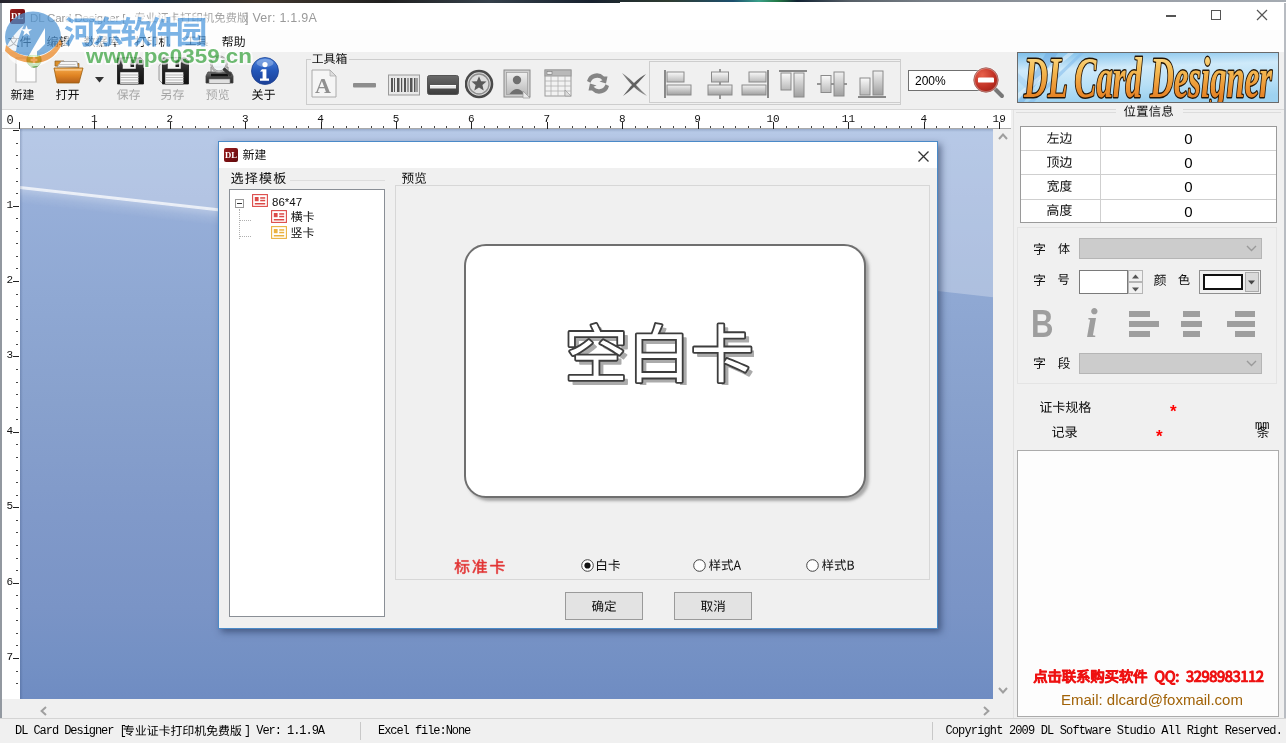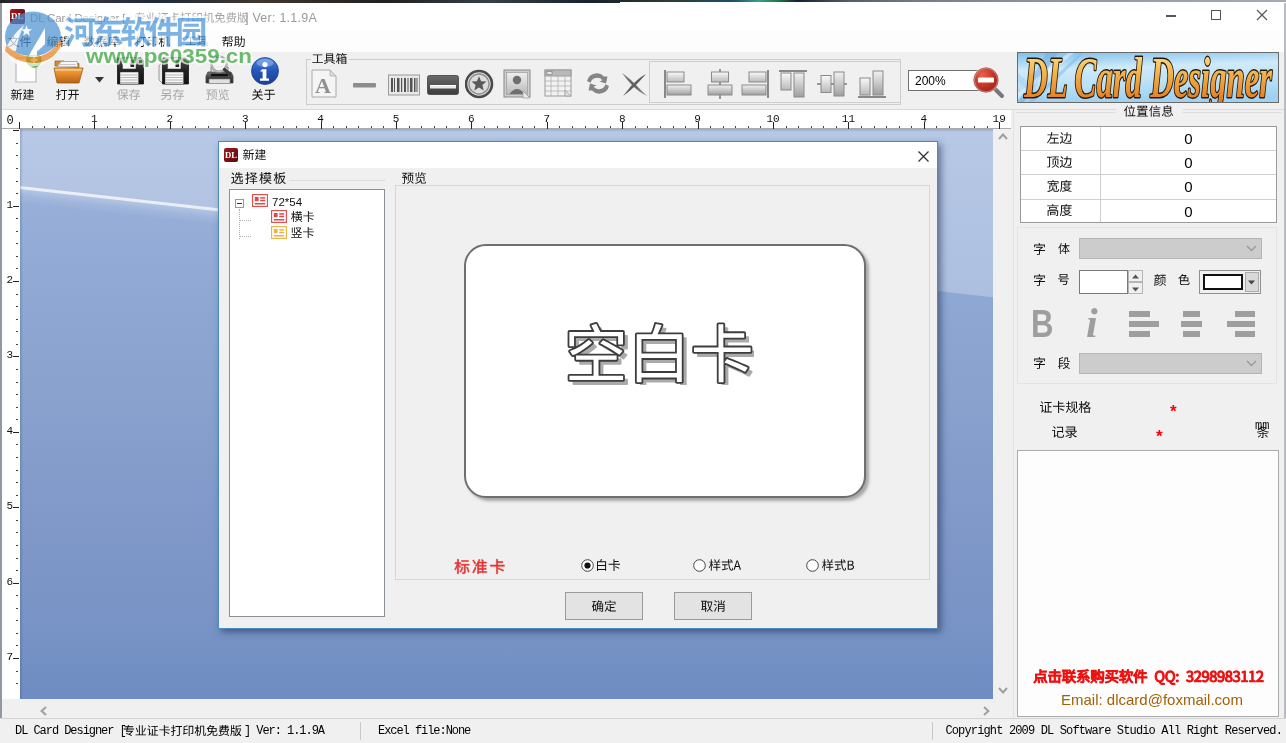--- a/index.html
+++ b/index.html
@@ -682,21 +682,21 @@
 <div class="abs" style="left:239px;top:209px;width:1px;height:30px;border-left:1px dotted #b0b0b0;"></div>
 <div class="abs" style="left:240px;top:220px;width:11px;height:1px;border-top:1px dotted #b0b0b0;"></div>
 <div class="abs" style="left:240px;top:236px;width:11px;height:1px;border-top:1px dotted #b0b0b0;"></div>
 <svg class="abs" style="left:252px;top:194px" width="16" height="13" viewBox="0 0 16 13">
 <rect x="0.6" y="0.6" width="14.8" height="11.8" fill="#fff" stroke="#dc4a48" stroke-width="1.1"></rect>
 <rect x="2.8" y="3" width="3.8" height="4.2" fill="#dc4a48"></rect>
 <rect x="8.2" y="3.2" width="5" height="1.5" fill="#dc4a48"></rect>
 <rect x="8.2" y="5.8" width="5" height="1.5" fill="#dc4a48"></rect>
 <rect x="2.8" y="9" width="10.4" height="1.5" fill="#dc4a48"></rect>
 </svg>
-<div class="abs" style="left:272px;top:196px;font-size:11.5px;color:#111;">72*54</div>
+<div class="abs" style="left:272px;top:196px;font-size:11.5px;color:#111;">86*47</div>
 <svg class="abs" style="left:271px;top:210px" width="16" height="13" viewBox="0 0 16 13">
 <rect x="0.6" y="0.6" width="14.8" height="11.8" fill="#fff" stroke="#dc4a48" stroke-width="1.1"></rect>
 <rect x="2.8" y="3" width="3.8" height="4.2" fill="#dc4a48"></rect>
 <rect x="8.2" y="3.2" width="5" height="1.5" fill="#dc4a48"></rect>
 <rect x="8.2" y="5.8" width="5" height="1.5" fill="#dc4a48"></rect>
 <rect x="2.8" y="9" width="10.4" height="1.5" fill="#dc4a48"></rect>
 </svg>
 <svg style="position:absolute;left:290px;top:210px;" width="25" height="13" viewBox="0 0 25.07 13.06">
     <path transform="translate(0.68,11.08) scale(12)" d="M0.368 -0.585H0.961V-0.521H0.368ZM0.397 -0.748H0.938V-0.686H0.397ZM0.515 -0.84H0.586V-0.545H0.515ZM0.626 -0.544H0.696V-0.135H0.626ZM0.746 -0.84H0.817V-0.542H0.746ZM0.479 -0.253V-0.165H0.853V-0.253ZM0.479 -0.392V-0.306H0.853V-0.392ZM0.412 -0.447H0.923V-0.11H0.412ZM0.544 -0.088 0.61 -0.048Q0.582 -0.023 0.544 0.001Q0.507 0.025 0.467 0.045Q0.428 0.066 0.391 0.081Q0.382 0.07 0.367 0.055Q0.352 0.04 0.34 0.03Q0.377 0.016 0.416 -0.004Q0.455 -0.024 0.489 -0.046Q0.523 -0.068 0.544 -0.088ZM0.051 -0.626H0.38V-0.555H0.051ZM0.191 -0.84H0.261V0.079H0.191ZM0.189 -0.581 0.236 -0.566Q0.224 -0.506 0.206 -0.442Q0.189 -0.378 0.166 -0.316Q0.143 -0.254 0.118 -0.201Q0.092 -0.147 0.065 -0.11Q0.059 -0.124 0.047 -0.143Q0.036 -0.162 0.027 -0.175Q0.052 -0.209 0.076 -0.256Q0.1 -0.303 0.122 -0.358Q0.144 -0.413 0.162 -0.47Q0.179 -0.527 0.189 -0.581ZM0.256 -0.487Q0.264 -0.477 0.282 -0.452Q0.3 -0.427 0.321 -0.398Q0.342 -0.369 0.359 -0.344Q0.376 -0.319 0.383 -0.308L0.341 -0.249Q0.332 -0.268 0.317 -0.296Q0.301 -0.324 0.283 -0.356Q0.265 -0.387 0.249 -0.413Q0.233 -0.44 0.223 -0.455ZM0.723 -0.043 0.778 -0.085Q0.81 -0.069 0.846 -0.047Q0.883 -0.025 0.917 -0.004Q0.95 0.018 0.972 0.035L0.915 0.082Q0.895 0.064 0.862 0.042Q0.83 0.019 0.793 -0.003Q0.757 -0.025 0.723 -0.043Z" fill="#111" vector-effect="non-scaling-stroke"></path>
     <path transform="translate(12.68,11.08) scale(12)" d="M0.052 -0.472H0.949V-0.398H0.052ZM0.486 -0.698H0.848V-0.626H0.486ZM0.439 -0.84H0.517V-0.437H0.439ZM0.442 -0.421H0.52V0.08H0.442ZM0.534 -0.232 0.573 -0.29Q0.612 -0.275 0.657 -0.257Q0.703 -0.239 0.749 -0.22Q0.794 -0.201 0.835 -0.183Q0.875 -0.165 0.904 -0.15L0.863 -0.084Q0.835 -0.099 0.795 -0.118Q0.756 -0.137 0.71 -0.157Q0.665 -0.177 0.62 -0.197Q0.574 -0.216 0.534 -0.232Z" fill="#111" vector-effect="non-scaling-stroke"></path>

